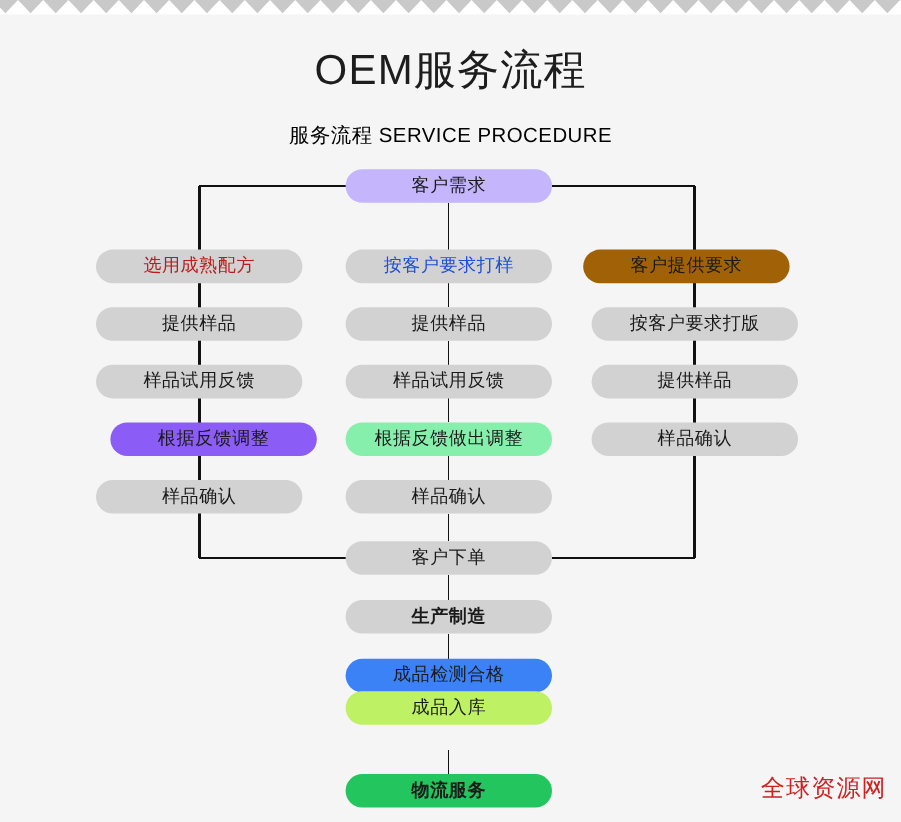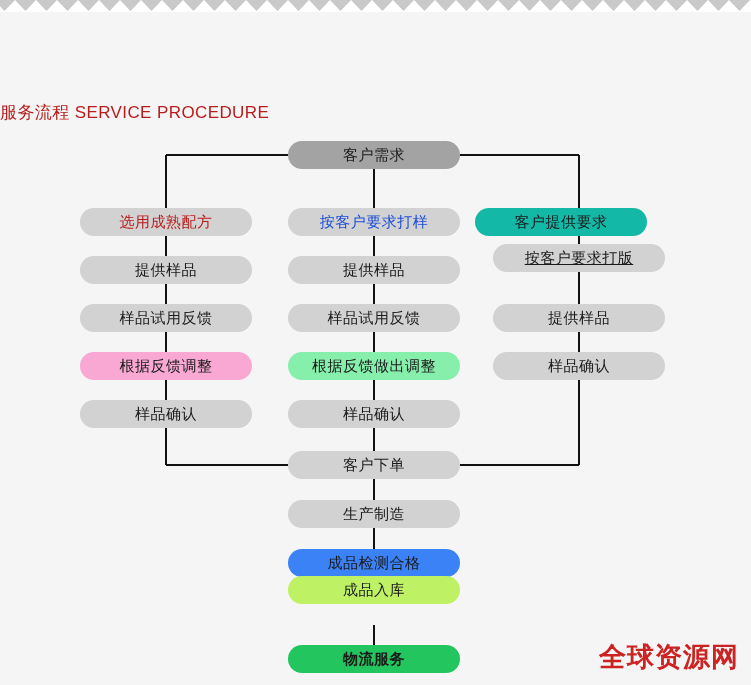--- a/index.html
+++ b/index.html
@@ -47,24 +47,24 @@
     letter-spacing: 1px;
     color: #1d1d1d;
     font-weight: 400;
     line-height: 42px;
     white-space: nowrap;
   }
   .subtitle {
     position: absolute;
     left: 0; top: 102px;
     width: 751px;
-    text-align: left;
+    text-align: center;
     font-size: 17px;
     letter-spacing: 0.4px;
-    color: #b91c1c;
+    color: #000000;
     font-weight: 400;
     line-height: 22px;
     white-space: nowrap;
   }
 
   
   #wires {
     position: absolute;
     left: 0; top: 0;
     width: 751px; height: 685px;
@@ -85,42 +85,43 @@
     white-space: nowrap;
     z-index: 3;
     letter-spacing: 0.5px;
   }
 
   
   .watermark {
     position: absolute;
     right: 12px;
     bottom: 12px;
-    font-size: 27px;
-    font-weight: bold;
+    font-size: 20px;
+    font-weight: normal;
     color: #cc2222;
     letter-spacing: 1px;
     line-height: 32px;
     white-space: nowrap;
     z-index: 6;
   }
 </style>
 </head>
 <body>
 
 <div id="stage">
 
   <div class="top-edge">
     <svg class="teeth" viewBox="0 0 751 12" preserveAspectRatio="none">
       <g id="teeth-group" fill="#c9c9c9">
           <path d="M-6 0 L4.5 11 L15 0 Z M15 0 L25.5 11 L36 0 Z M36 0 L46.5 11 L57 0 Z M57 0 L67.5 11 L78 0 Z M78 0 L88.5 11 L99 0 Z M99 0 L109.5 11 L120 0 Z M120 0 L130.5 11 L141 0 Z M141 0 L151.5 11 L162 0 Z M162 0 L172.5 11 L183 0 Z M183 0 L193.5 11 L204 0 Z M204 0 L214.5 11 L225 0 Z M225 0 L235.5 11 L246 0 Z M246 0 L256.5 11 L267 0 Z M267 0 L277.5 11 L288 0 Z M288 0 L298.5 11 L309 0 Z M309 0 L319.5 11 L330 0 Z M330 0 L340.5 11 L351 0 Z M351 0 L361.5 11 L372 0 Z M372 0 L382.5 11 L393 0 Z M393 0 L403.5 11 L414 0 Z M414 0 L424.5 11 L435 0 Z M435 0 L445.5 11 L456 0 Z M456 0 L466.5 11 L477 0 Z M477 0 L487.5 11 L498 0 Z M498 0 L508.5 11 L519 0 Z M519 0 L529.5 11 L540 0 Z M540 0 L550.5 11 L561 0 Z M561 0 L571.5 11 L582 0 Z M582 0 L592.5 11 L603 0 Z M603 0 L613.5 11 L624 0 Z M624 0 L634.5 11 L645 0 Z M645 0 L655.5 11 L666 0 Z M666 0 L676.5 11 L687 0 Z M687 0 L697.5 11 L708 0 Z M708 0 L718.5 11 L729 0 Z M729 0 L739.5 11 L750 0 Z M750 0 L760.5 11 L771 0 Z "></path>
         </g>
     </svg>
   </div>
 
+  <div class="title">OEM服务流程</div>
   <div class="subtitle">服务流程 SERVICE PROCEDURE</div>
 
   <svg id="wires" viewBox="0 0 751 685">
     <g id="wires-group">
         <line x1="288" y1="155" x2="166" y2="155" stroke="#111111" stroke-width="2.2" shape-rendering="crispEdges"></line>
         <line x1="166" y1="155" x2="166" y2="465" stroke="#111111" stroke-width="2.2" shape-rendering="crispEdges"></line>
         <line x1="166" y1="465" x2="288" y2="465" stroke="#111111" stroke-width="2.2" shape-rendering="crispEdges"></line>
         <line x1="460" y1="155" x2="579" y2="155" stroke="#111111" stroke-width="2.2" shape-rendering="crispEdges"></line>
         <line x1="579" y1="155" x2="579" y2="465" stroke="#111111" stroke-width="2.2" shape-rendering="crispEdges"></line>
         <line x1="579" y1="465" x2="460" y2="465" stroke="#111111" stroke-width="2.2" shape-rendering="crispEdges"></line>
@@ -138,36 +139,36 @@
         <line x1="579" y1="332" x2="579" y2="352" stroke="#111111" stroke-width="1.1" shape-rendering="crispEdges"></line>
         <line x1="374" y1="428" x2="374" y2="451" stroke="#111111" stroke-width="1.1" shape-rendering="crispEdges"></line>
         <line x1="374" y1="479" x2="374" y2="500" stroke="#111111" stroke-width="1.1" shape-rendering="crispEdges"></line>
         <line x1="374" y1="528" x2="374" y2="549" stroke="#111111" stroke-width="1.1" shape-rendering="crispEdges"></line>
         <line x1="374" y1="577" x2="374" y2="597" stroke="#111111" stroke-width="1.1" shape-rendering="crispEdges"></line>
         <line x1="374" y1="625" x2="374" y2="645" stroke="#111111" stroke-width="1.1" shape-rendering="crispEdges"></line>
       </g>
   </svg>
 
   <div id="nodes">
-      <div class="node" style="left: 288px; top: 141px; background: #a3a3a3; color: rgb(26, 26, 26);">客户需求</div>
+      <div class="node" style="left: 288px; top: 141px; background: #c4b5fd; color: rgb(26, 26, 26);">客户需求</div>
       <div class="node" style="left: 80px; top: 208px; background: rgb(210, 210, 210); color: #b91c1c;">选用成熟配方</div>
       <div class="node" style="left: 80px; top: 256px; background: rgb(210, 210, 210); color: rgb(26, 26, 26);">提供样品</div>
       <div class="node" style="left: 80px; top: 304px; background: rgb(210, 210, 210); color: rgb(26, 26, 26);">样品试用反馈</div>
-      <div class="node" style="left: 80px; top: 352px; background: #f9a8d4; color: rgb(26, 26, 26);">根据反馈调整</div>
+      <div class="node" style="left: 92px; top: 352px; background: #8b5cf6; color: rgb(26, 26, 26);">根据反馈调整</div>
       <div class="node" style="left: 80px; top: 400px; background: rgb(210, 210, 210); color: rgb(26, 26, 26);">样品确认</div>
       <div class="node" style="left: 288px; top: 208px; background: rgb(210, 210, 210); color: #1d4ed8;">按客户要求打样</div>
       <div class="node" style="left: 288px; top: 256px; background: rgb(210, 210, 210); color: rgb(26, 26, 26);">提供样品</div>
       <div class="node" style="left: 288px; top: 304px; background: rgb(210, 210, 210); color: rgb(26, 26, 26);">样品试用反馈</div>
       <div class="node" style="left: 288px; top: 352px; background: #86efac; color: rgb(26, 26, 26);">根据反馈做出调整</div>
       <div class="node" style="left: 288px; top: 400px; background: rgb(210, 210, 210); color: rgb(26, 26, 26);">样品确认</div>
-      <div class="node" style="left: 475px; top: 208px; background: #14b8a6; color: rgb(26, 26, 26);">客户提供要求</div>
-      <div class="node" style="left: 493px; top: 244px; background: rgb(210, 210, 210); color: rgb(26, 26, 26); text-decoration: underline;">按客户要求打版</div>
+      <div class="node" style="left: 486px; top: 208px; background: #a16207; color: rgb(26, 26, 26);">客户提供要求</div>
+      <div class="node" style="left: 493px; top: 256px; background: rgb(210, 210, 210); color: rgb(26, 26, 26);">按客户要求打版</div>
       <div class="node" style="left: 493px; top: 304px; background: rgb(210, 210, 210); color: rgb(26, 26, 26);">提供样品</div>
       <div class="node" style="left: 493px; top: 352px; background: rgb(210, 210, 210); color: rgb(26, 26, 26);">样品确认</div>
       <div class="node" style="left: 288px; top: 451px; background: rgb(210, 210, 210); color: rgb(26, 26, 26); text-align: center;">客户下单</div>
-      <div class="node" style="left: 288px; top: 500px; background: rgb(210, 210, 210); color: rgb(26, 26, 26);">生产制造</div>
+      <div class="node" style="left: 288px; top: 500px; background: rgb(210, 210, 210); color: rgb(26, 26, 26); font-weight: bold;">生产制造</div>
       <div class="node" style="left: 288px; top: 549px; background: #3b82f6; color: rgb(26, 26, 26);">成品检测合格</div>
       <div class="node" style="left: 288px; top: 576px; background: #bef264; color: rgb(26, 26, 26);">成品入库</div>
       <div class="node" style="left: 288px; top: 645px; background: #22c55e; color: rgb(26, 26, 26); font-weight: bold;">物流服务</div>
     </div>
 
   <div class="watermark">全球资源网</div>
 </div>
 
 </body></html>

